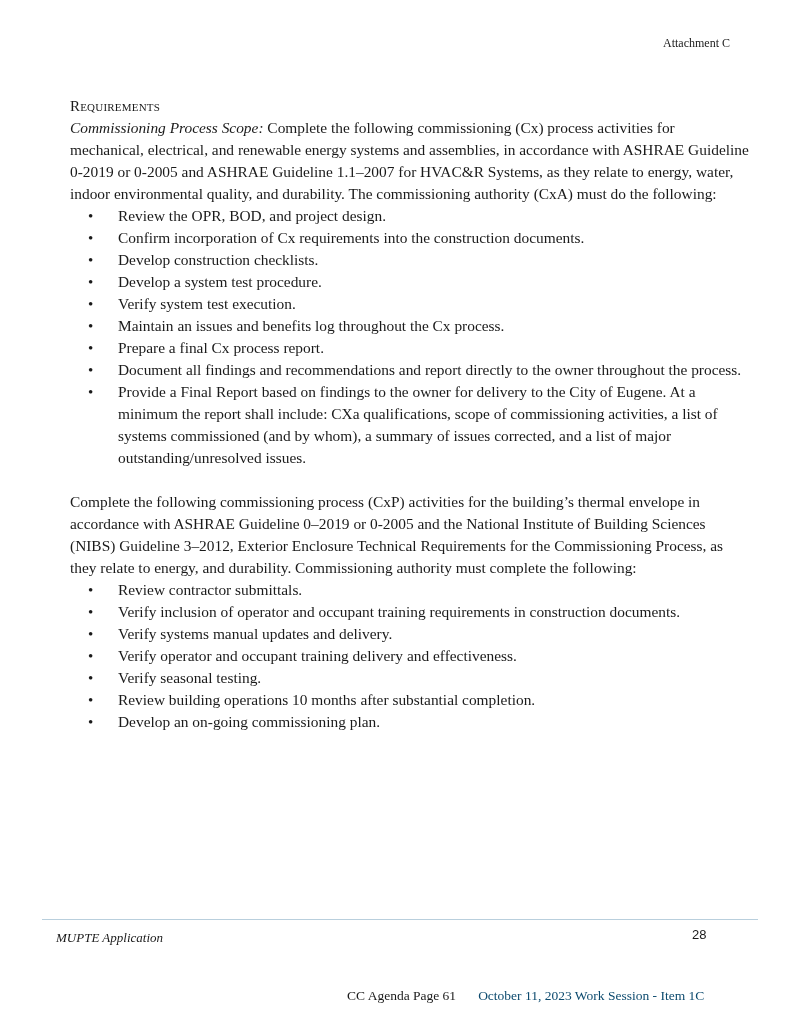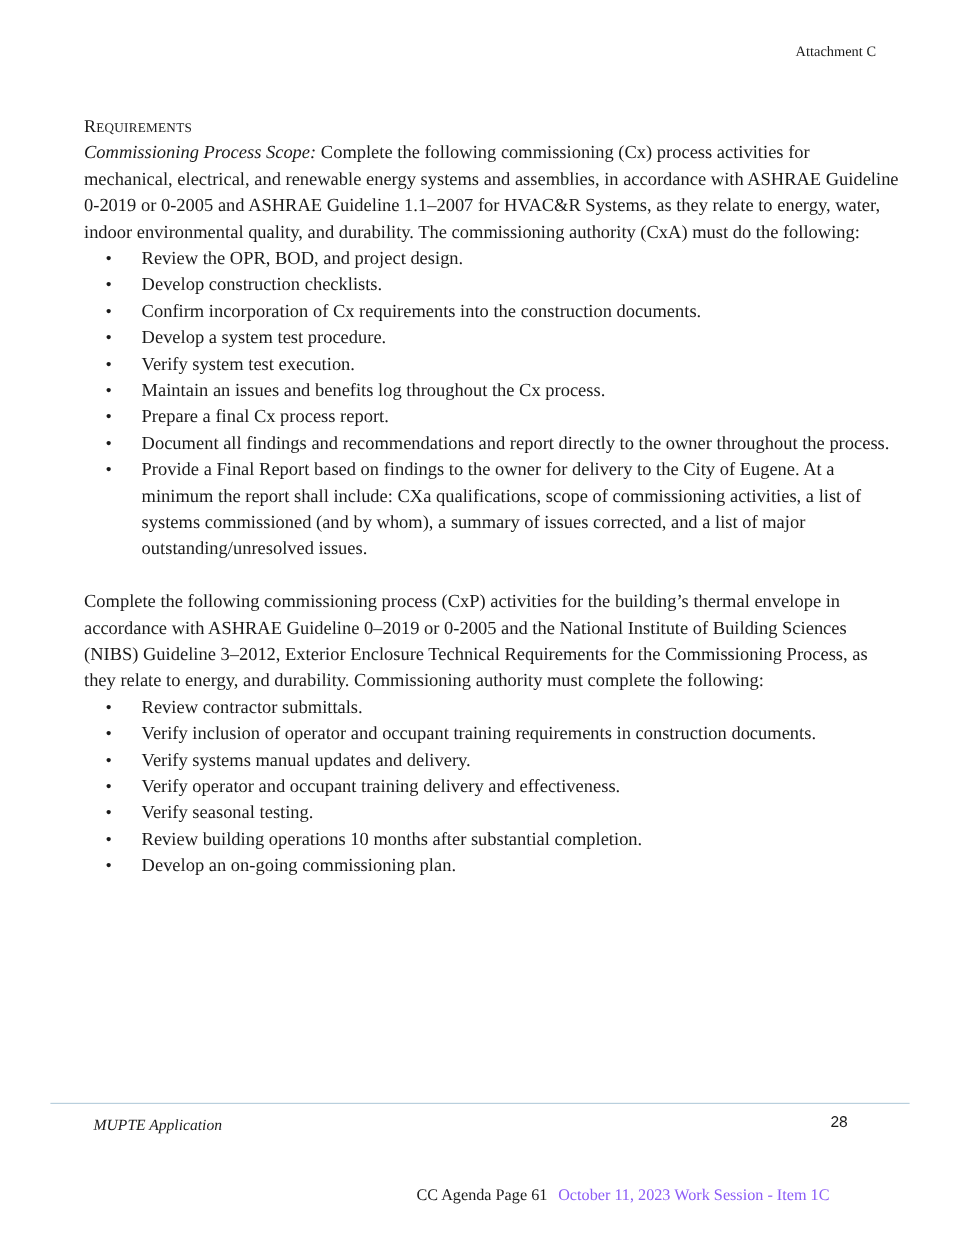--- a/index.html
+++ b/index.html
@@ -8,38 +8,38 @@
   .attachment { position: absolute; right: 70px; top: 36px; font-size: 12px; }
   .content { position: absolute; left: 70px; top: 73px; width: 680px; font-size: 15.4px; line-height: 22px; }
   .heading { font-weight: normal; font-variant: small-caps; font-size: 15px; letter-spacing: 0.2px; margin-top: 22px; }
   .para { margin: 0; }
   .para em { font-style: italic; }
   ul.bullets { list-style: none; margin: 0; padding: 0; }
   ul.bullets li { position: relative; padding-left: 48px; }
   ul.bullets li::before { content: "\2022"; position: absolute; left: 18px; top: 0; font-size: 15px; }
   .gap { height: 22px; }
   .footer-rule { position: absolute; left: 42px; right: 42px; top: 919px; border-top: 1px solid #b9cfdd; }
-  .footer-left { position: absolute; left: 78px; top: 930px; font-style: italic; font-size: 13px; }
+  .footer-left { position: absolute; left: 56px; top: 930px; font-style: italic; font-size: 13px; }
   .footer-page { position: absolute; left: 692px; top: 927px; font-family: "Liberation Sans", "DejaVu Sans", sans-serif; font-size: 13px; }
   .agenda { position: absolute; top: 988px; left: 347px; font-size: 13.5px; }
-  .agenda .red { color: #8b5cf6; margin-left: 9px; }
+  .agenda .red { color: #0c4a6e; margin-left: 22px; }
 </style>
 </head>
 <body>
 
 <div class="attachment">Attachment C</div>
 
 <div class="content">
   <div class="heading">Requirements</div>
   <p class="para"><em>Commissioning Process Scope:</em><span>  Complete the following commissioning (Cx) process activities for mechanical, electrical, and renewable energy systems and assemblies, in accordance with ASHRAE Guideline 0-2019 or 0-2005 and ASHRAE Guideline 1.1–2007 for HVAC&amp;R Systems, as they relate to energy, water, indoor environmental quality, and durability.  The commissioning authority (CxA) must do the following:</span></p>
 
   <ul class="bullets">
     <li>Review the OPR, BOD, and project design.</li>
+    <li>Confirm incorporation of Cx requirements into the construction documents.</li>
     <li>Develop construction checklists.</li>
-    <li>Confirm incorporation of Cx requirements into the construction documents.</li>
     <li>Develop a system test procedure.</li>
     <li>Verify system test execution.</li>
     <li>Maintain an issues and benefits log throughout the Cx process.</li>
     <li>Prepare a final Cx process report.</li>
     <li>Document all findings and recommendations and report directly to the owner throughout the process.</li>
     <li>Provide a Final Report based on findings to the owner for delivery to the City of Eugene. At a minimum the report shall include: CXa qualifications, scope of commissioning activities, a list of systems commissioned (and by whom), a summary of issues corrected, and a list of major outstanding/unresolved issues.</li>
   </ul>
 
   <div class="gap"></div>
 

